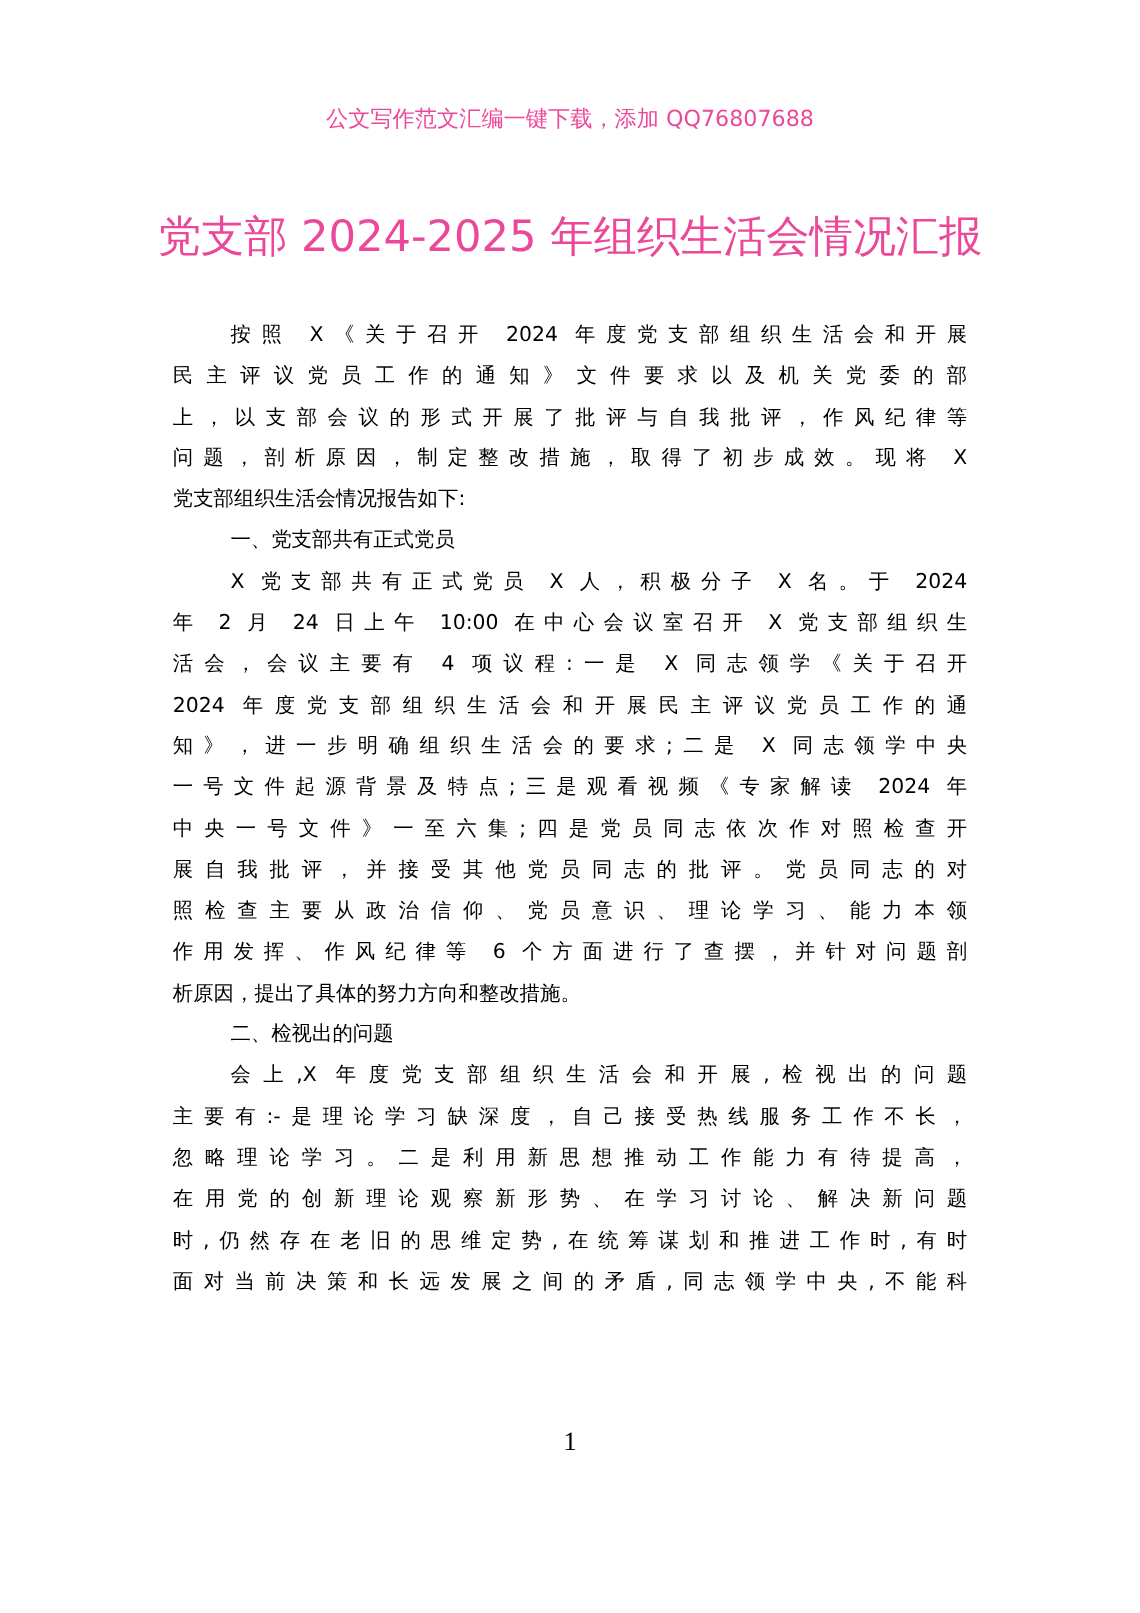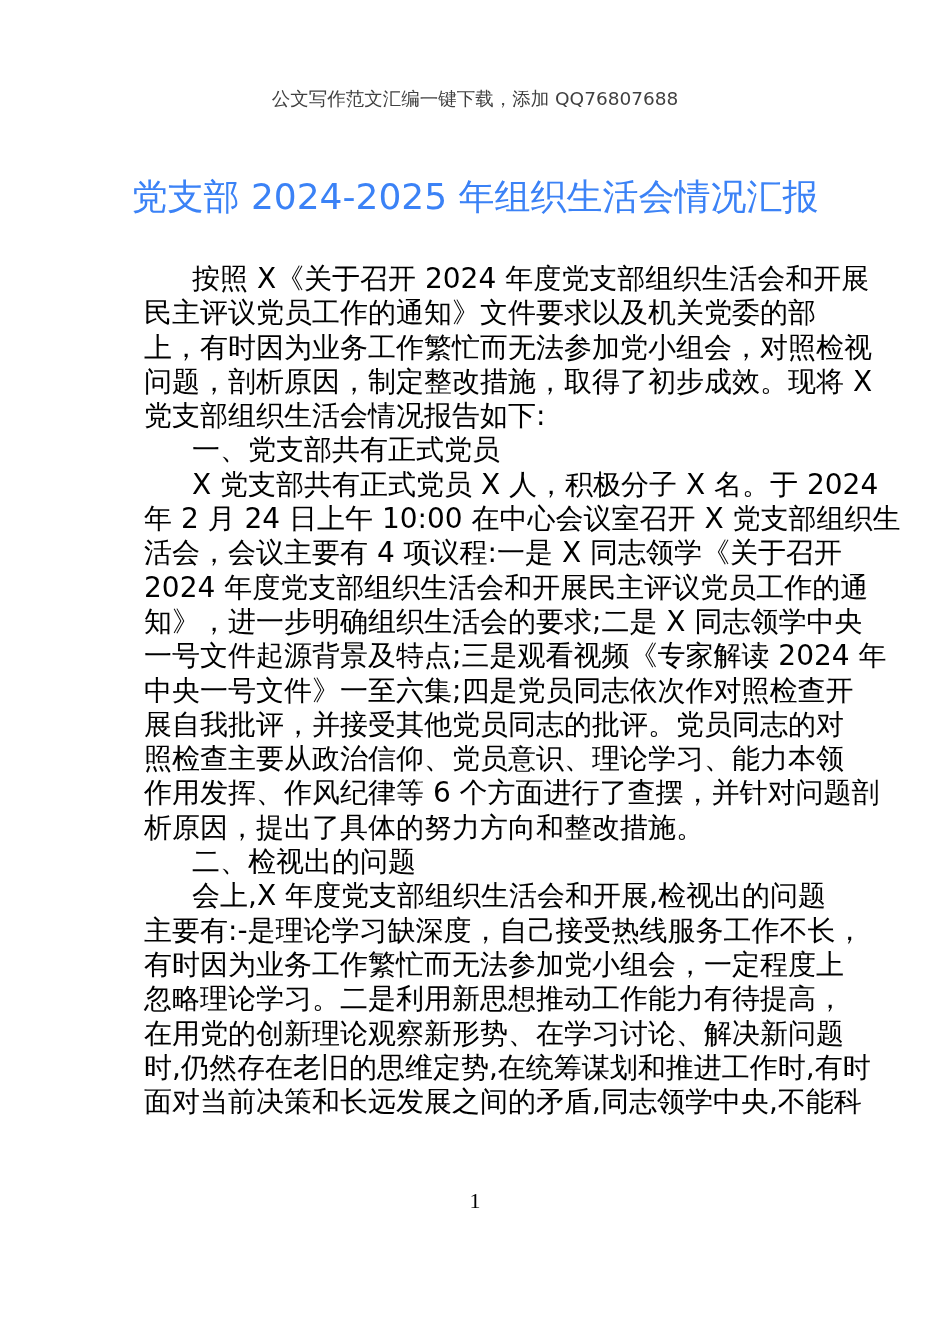--- a/index.html
+++ b/index.html
@@ -1,56 +1,55 @@
 <!DOCTYPE html>
 <html><head>
 <meta charset="utf-8">
 <style>
   html, body { margin: 0; padding: 0; background: #ffffff; }
   body { width: 950px; height: 1344px; position: relative; overflow: hidden;
          font-family: "DejaVu Sans", "Liberation Sans", sans-serif; color: #000; }
   .banner { position: absolute; top: 86px; left: 0; width: 950px; text-align: center;
-            font-size: 18.5px; color: #404040; letter-spacing: 0px; }
+            font-size: 18.5px; color: #ec4899; letter-spacing: 0px; }
   .title { position: absolute; top: 173px; left: 0; width: 950px; text-align: center;
-           font-size: 36px; color: #3b82f6; letter-spacing: 0px; }
+           font-size: 36px; color: #ec4899; letter-spacing: 0px; }
   .body { position: absolute; top: 262px; left: 144px; width: 662px; }
-  .line { height: 34.3px; line-height: 34.3px; font-size: 28px; white-space: nowrap;
+  .line { height: 34.3px; line-height: 34.3px; font-size: 17px; white-space: nowrap;
           text-align: justify; text-align-last: justify; overflow: visible; }
   .line.last { text-align-last: left; }
   .line.indent { padding-left: 48px; }
   .page-num { position: absolute; top: 1188px; left: 0; width: 950px; text-align: center;
               font-family: "Liberation Serif", "DejaVu Serif", serif; font-size: 22px; }
 </style>
 </head>
 <body>
 
 <div class="banner">公文写作范文汇编一键下载，添加 QQ76807688</div>
 <div class="title">党支部 2024-2025 年组织生活会情况汇报</div>
 
 <div class="body">
   <div class="line indent">按照 X《关于召开 2024 年度党支部组织生活会和开展</div>
   <div class="line">民主评议党员工作的通知》文件要求以及机关党委的部</div>
-  <div class="line">上，有时因为业务工作繁忙而无法参加党小组会，对照检视</div>
+  <div class="line">上，以支部会议的形式开展了批评与自我批评，作风纪律等</div>
   <div class="line">问题，剖析原因，制定整改措施，取得了初步成效。现将 X</div>
   <div class="line last">党支部组织生活会情况报告如下:</div>
   <div class="line indent last">一、党支部共有正式党员</div>
   <div class="line indent">X 党支部共有正式党员 X 人，积极分子 X 名。于 2024</div>
   <div class="line">年 2 月 24 日上午 10:00 在中心会议室召开 X 党支部组织生</div>
   <div class="line">活会，会议主要有 4 项议程:一是 X 同志领学《关于召开</div>
   <div class="line">2024 年度党支部组织生活会和开展民主评议党员工作的通</div>
   <div class="line">知》，进一步明确组织生活会的要求;二是 X 同志领学中央</div>
   <div class="line">一号文件起源背景及特点;三是观看视频《专家解读 2024 年</div>
   <div class="line">中央一号文件》一至六集;四是党员同志依次作对照检查开</div>
   <div class="line">展自我批评，并接受其他党员同志的批评。党员同志的对</div>
   <div class="line">照检查主要从政治信仰、党员意识、理论学习、能力本领</div>
   <div class="line">作用发挥、作风纪律等 6 个方面进行了查摆，并针对问题剖</div>
   <div class="line last">析原因，提出了具体的努力方向和整改措施。</div>
   <div class="line indent last">二、检视出的问题</div>
   <div class="line indent">会上,X 年度党支部组织生活会和开展,检视出的问题</div>
   <div class="line">主要有:-是理论学习缺深度，自己接受热线服务工作不长，</div>
-  <div class="line">有时因为业务工作繁忙而无法参加党小组会，一定程度上</div>
   <div class="line">忽略理论学习。二是利用新思想推动工作能力有待提高，</div>
   <div class="line">在用党的创新理论观察新形势、在学习讨论、解决新问题</div>
   <div class="line">时,仍然存在老旧的思维定势,在统筹谋划和推进工作时,有时</div>
   <div class="line">面对当前决策和长远发展之间的矛盾,同志领学中央,不能科</div>
 </div>
 
 <div class="page-num">1</div>
 
 </body></html>

